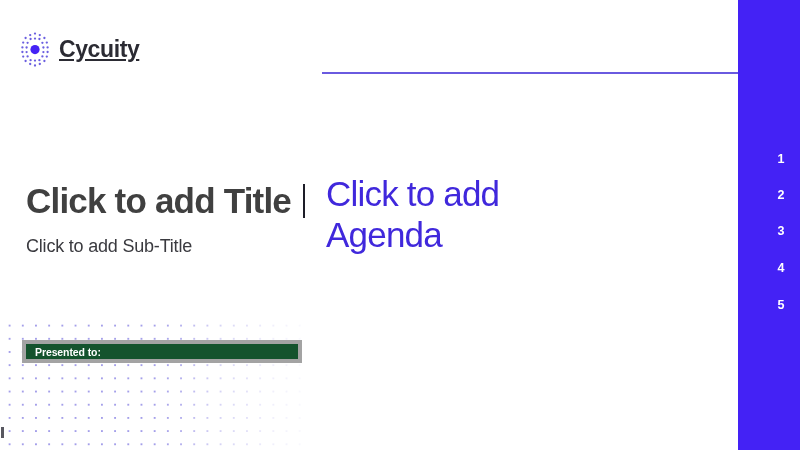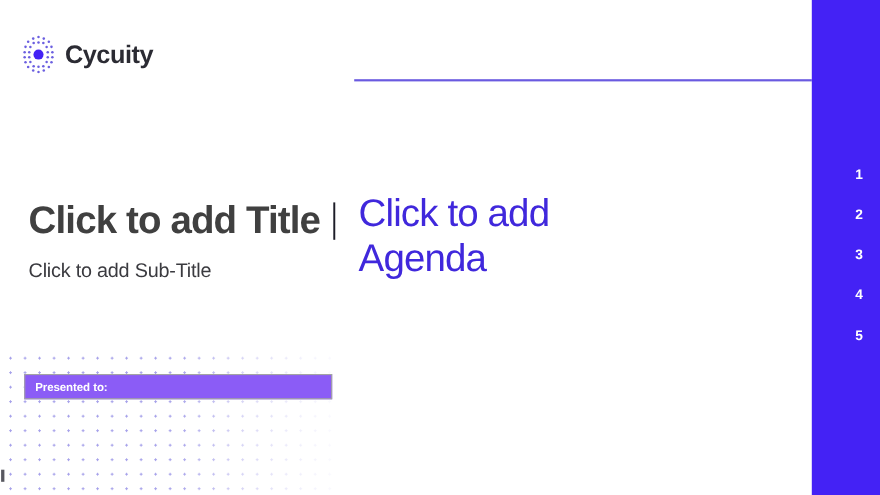--- a/index.html
+++ b/index.html
@@ -43,20 +43,21 @@
     width: 34px;
     height: 36px;
     display: block;
   }
   #logo-wordmark {
     font-size: 23px;
     font-weight: 700;
     letter-spacing: -0.4px;
     color: #2b2b33;
     line-height: 1;
+    text-decoration: underline;
   }
 
   
   #dot-field {
     position: absolute;
     left: 0;
     top: 316px;
     width: 306px;
     height: 134px;
     background-image: radial-gradient(#5b52d8 1px, transparent 1.2px);
@@ -101,22 +102,22 @@
     background: #1d1d28;
   }
 
   
   #presented-to-band {
     position: absolute;
     left: 22px;
     top: 340px;
     width: 280px;
     height: 23px;
-    background: #8b5cf6;
-    border: 1px solid #a3a3a3;
+    background: #14532d;
+    border: 4px solid #a3a3a3;
     box-sizing: border-box;
     display: flex;
     align-items: center;
   }
   #presented-to-label {
     color: #ffffff;
     font-size: 10.5px;
     font-weight: 700;
     letter-spacing: -0.1px;
     padding-left: 9px;

